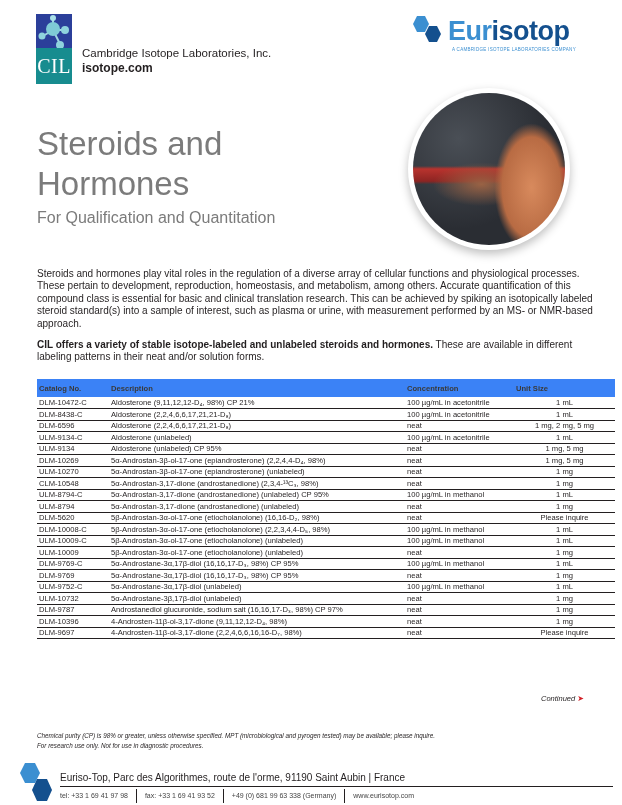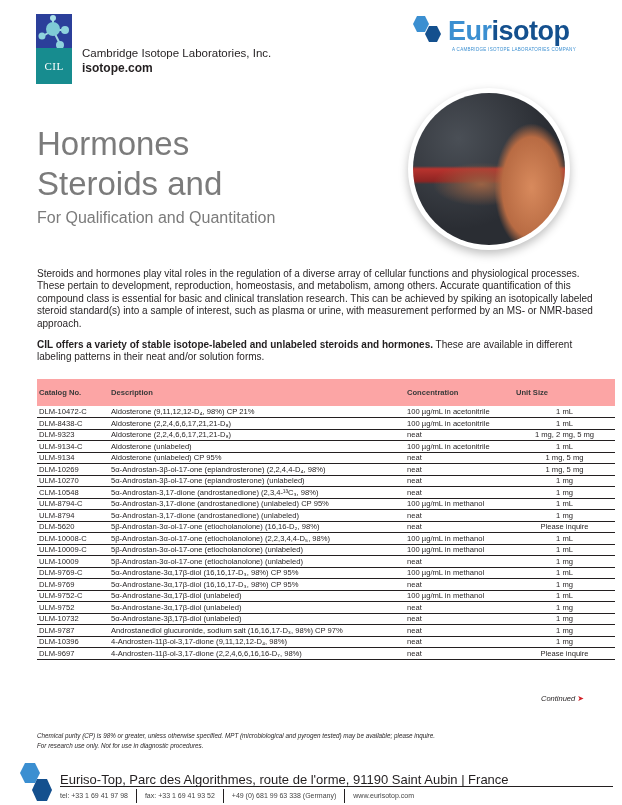--- a/index.html
+++ b/index.html
@@ -2,21 +2,21 @@
 <html><head>
 <meta charset="utf-8">
 <style>
   * { box-sizing: border-box; margin: 0; padding: 0; }
   html, body { width: 622px; height: 805px; background: #ffffff; overflow: hidden; }
   body { position: relative; font-family: "Liberation Sans", sans-serif; color: #231f20; }
 
   
   .cil-logo { position: absolute; left: 36px; top: 14px; width: 36px; height: 70px; }
   .cil-top { width: 36px; height: 34px; background: #2b3f9a; position: relative; overflow: hidden; }
-  .cil-bottom { width: 36px; height: 36px; background: #178c8f; color: #fff; font-family: "Liberation Serif", serif; font-size: 11px; text-align: center; line-height: 36px; letter-spacing: 0.5px; }
+  .cil-bottom { width: 36px; height: 36px; background: #178c8f; color: #fff; font-family: "Liberation Serif", serif; font-size: 20px; text-align: center; line-height: 36px; letter-spacing: 0.5px; }
   .cil-org { position: absolute; left: 82px; top: 47px; font-size: 11.5px; color: #231f20; }
   .cil-url { position: absolute; left: 82px; top: 61px; font-size: 12px; font-weight: bold; color: #231f20; }
 
   
   .euri-logo { position: absolute; left: 408px; top: 12px; width: 200px; height: 42px; }
   .euri-word { position: absolute; left: 40px; top: 4px; font-size: 27px; font-weight: bold; letter-spacing: -0.5px; line-height: 30px; }
   .euri-word .e1 { color: #3b8fd1; }
   .euri-word .e2 { color: #14508e; }
   .euri-tag { position: absolute; left: 44px; top: 35px; font-size: 4.5px; color: #3b8fd1; letter-spacing: 0.3px; white-space: nowrap; }
 
@@ -36,35 +36,35 @@
   }
 
   
   .para { position: absolute; left: 37px; width: 572px; font-size: 10px; line-height: 12.4px; color: #231f20; }
   .para1 { top: 268px; }
   .para2 { top: 339px; }
   .para2 b { font-weight: bold; }
 
   
   .tbl { position: absolute; left: 37px; top: 379px; width: 578px; border-collapse: collapse; font-size: 7.6px; }
-  .tbl th { background: #fca5a5; text-align: left; font-weight: bold; color: #3a3a3a; height: 27px; padding: 0 2px; font-size: 7.6px; }
+  .tbl th { background: #3b82f6; text-align: left; font-weight: bold; color: #3a3a3a; height: 18px; padding: 0 2px; font-size: 7.6px; }
   .tbl td { height: 11.5px; border-bottom: 1px solid #231f20; padding: 0 2px; white-space: nowrap; }
   .c1 { width: 72px; }
   .c2 { width: 296px; }
   .c3 { width: 109px; margin-left: 24px; }
   .c4 { width: 101px; text-align: center; }
 
   .continued { position: absolute; left: 541px; top: 694px; font-size: 7.5px; font-style: italic; color: #231f20; }
   .continued .arrow { color: #d21f26; font-style: normal; font-size: 8px; }
 
   .footnote { position: absolute; left: 37px; top: 731px; font-size: 6.3px; line-height: 10px; font-style: italic; color: #231f20; }
 
   
   .foot-hex { position: absolute; left: 15px; top: 762px; width: 40px; height: 43px; }
-  .foot-addr { position: absolute; left: 60px; top: 772px; font-size: 13px; color: #231f20; }
+  .foot-addr { position: absolute; left: 60px; top: 772px; font-size: 10px; color: #231f20; }
   .foot-line { position: absolute; left: 60px; top: 786px; width: 553px; height: 1px; background: #231f20; }
   .foot-contacts { position: absolute; left: 60px; top: 789px; height: 14px; display: flex; font-size: 7px; color: #444; }
   .foot-contacts span { padding: 0 8px; border-left: 1px solid #231f20; line-height: 14px; }
   .foot-contacts span:first-child { padding-left: 0; border-left: none; }
 </style>
 </head>
 <body>
 
 <div class="cil-logo">
   <div class="cil-top">
@@ -90,22 +90,22 @@
     <polygon points="9,2 17,2 21,10 17,18 9,18 5,10" fill="#3b8fd1"></polygon>
     <polygon points="21,12 29,12 33,20 29,28 21,28 17,20" fill="#14508e"></polygon>
   </svg>
   <div class="euri-word">
     <span class="e1">Eur</span><span class="e2">isotop</span>
   </div>
   <div class="euri-tag">A CAMBRIDGE ISOTOPE LABORATORIES COMPANY</div>
 </div>
 
 <div class="title">
+  <div>Steroids and</div>
   <div>Hormones</div>
-  <div>Steroids and</div>
 </div>
 <div class="subtitle">For Qualification and Quantitation</div>
 
 <div class="photo">
   <div class="photo-inner"></div>
 </div>
 
 <p class="para para1">Steroids and hormones play vital roles in the regulation of a diverse array of cellular functions and physiological processes. These pertain to development, reproduction, homeostasis, and metabolism, among others. Accurate quantification of this compound class is essential for basic and clinical translation research. This can be achieved by spiking an isotopically labeled steroid standard(s) into a sample of interest, such as plasma or urine, with measurement performed by an MS- or NMR-based approach.</p>
 <p class="para para2"><b>CIL offers a variety of stable isotope-labeled and unlabeled steroids and hormones.</b><span> These are available in different labeling patterns in their neat and/or solution forms.</span></p>
 
@@ -125,21 +125,21 @@
         <td class="c3">100 µg/mL in acetonitrile</td>
         <td class="c4">1 mL</td>
       </tr>
       <tr>
         <td class="c1">DLM-8438-C</td>
         <td class="c2">Aldosterone (2,2,4,6,6,17,21,21-D₈)</td>
         <td class="c3">100 µg/mL in acetonitrile</td>
         <td class="c4">1 mL</td>
       </tr>
       <tr>
-        <td class="c1">DLM-9323</td>
+        <td class="c1">DLM-6596</td>
         <td class="c2">Aldosterone (2,2,4,6,6,17,21,21-D₈)</td>
         <td class="c3">neat</td>
         <td class="c4">1 mg, 2 mg, 5 mg</td>
       </tr>
       <tr>
         <td class="c1">ULM-9134-C</td>
         <td class="c2">Aldosterone (unlabeled)</td>
         <td class="c3">100 µg/mL in acetonitrile</td>
         <td class="c4">1 mL</td>
       </tr>
@@ -213,26 +213,20 @@
         <td class="c1">DLM-9769</td>
         <td class="c2">5α-Androstane-3α,17β-diol (16,16,17-D₃, 98%) CP 95%</td>
         <td class="c3">neat</td>
         <td class="c4">1 mg</td>
       </tr>
       <tr>
         <td class="c1">ULM-9752-C</td>
         <td class="c2">5α-Androstane-3α,17β-diol (unlabeled)</td>
         <td class="c3">100 µg/mL in methanol</td>
         <td class="c4">1 mL</td>
-      </tr>
-      <tr>
-        <td class="c1">ULM-9752</td>
-        <td class="c2">5α-Androstane-3α,17β-diol (unlabeled)</td>
-        <td class="c3">neat</td>
-        <td class="c4">1 mg</td>
       </tr>
       <tr>
         <td class="c1">ULM-10732</td>
         <td class="c2">5α-Androstane-3β,17β-diol (unlabeled)</td>
         <td class="c3">neat</td>
         <td class="c4">1 mg</td>
       </tr>
       <tr>
         <td class="c1">DLM-9787</td>
         <td class="c2">Androstanediol glucuronide, sodium salt (16,16,17-D₃, 98%) CP 97%</td>

